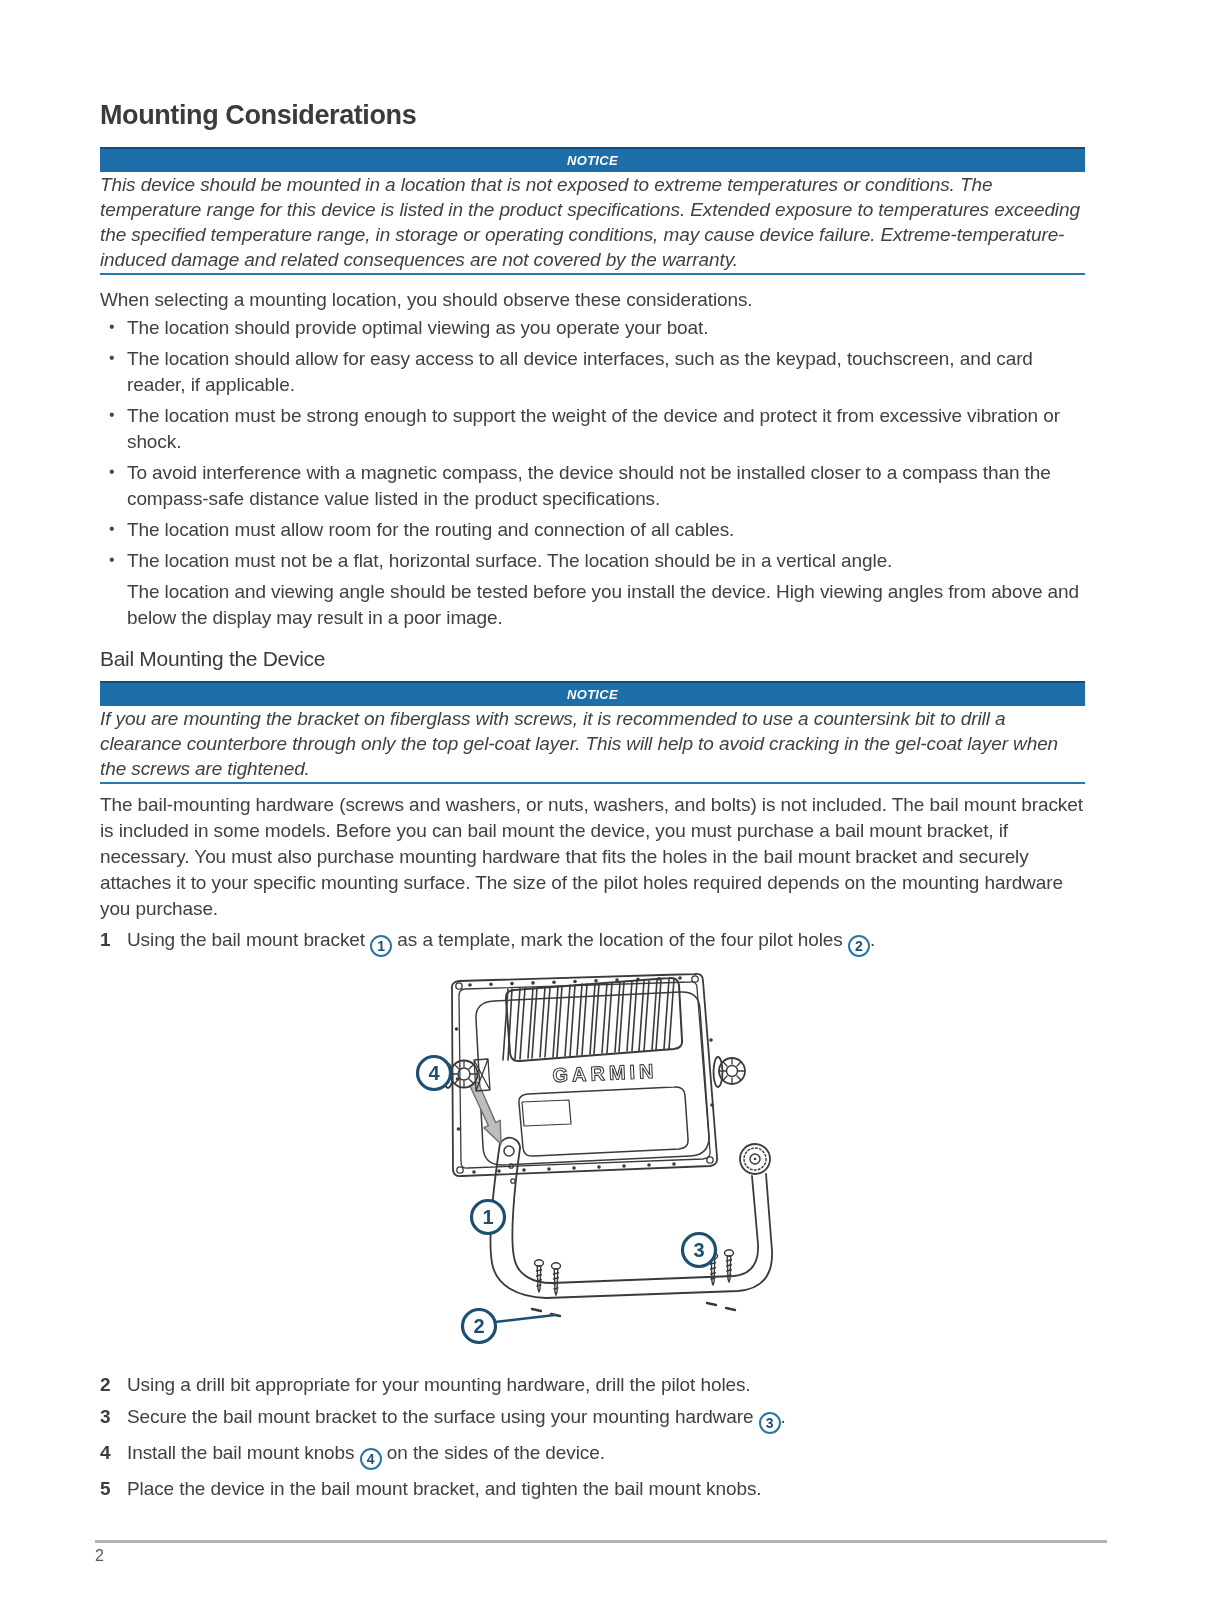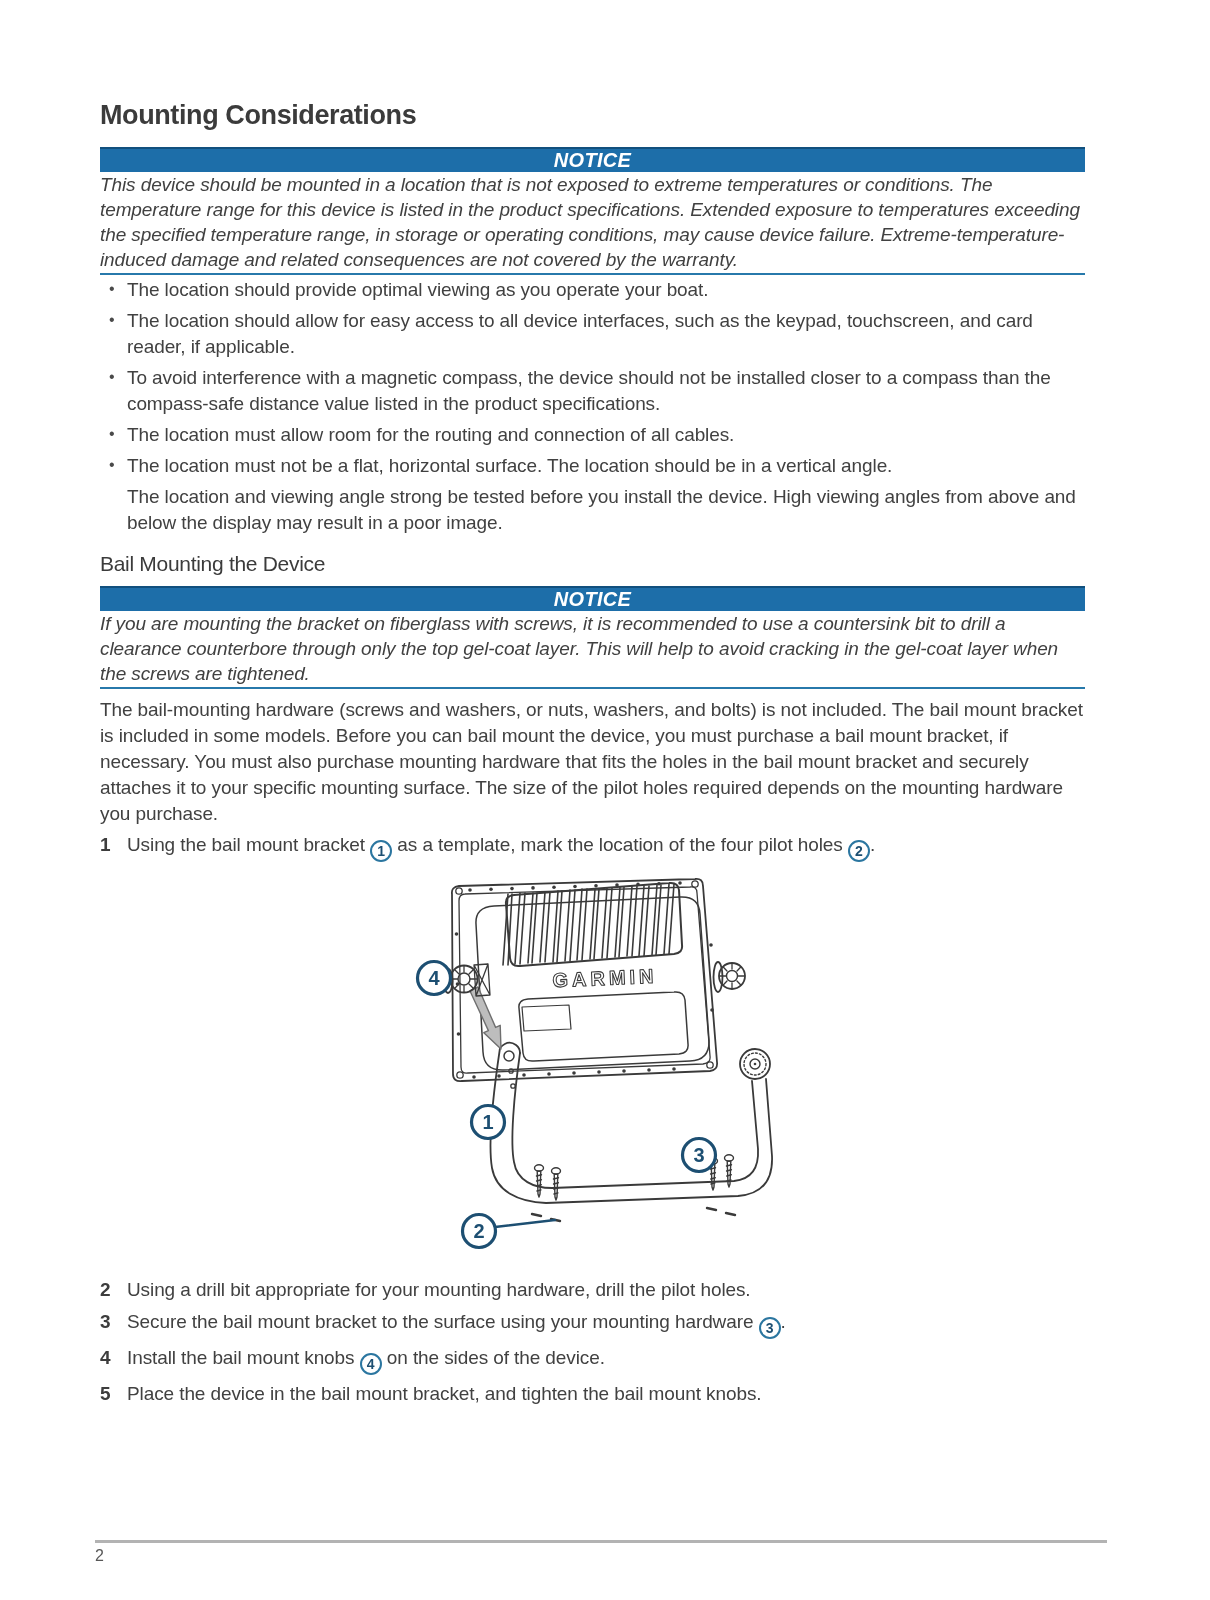--- a/index.html
+++ b/index.html
@@ -11,21 +11,21 @@
   }
   .content { position:absolute; left:100px; top:100px; width:985px; }
 
   h1.doc-h1 { font-size:27px; line-height:30px; font-weight:bold; color:#3b3b3b;
     letter-spacing:-0.4px; margin:0 0 17px 0; }
   h2.doc-h2 { font-size:21px; line-height:26px; font-weight:normal; color:#3b3b3b;
     letter-spacing:-0.3px; margin:15px 0 9px 0; }
 
   .notice-banner { background:#1d6ea9; border-top:2px solid #11507e;
     color:#ffffff; font-weight:bold; font-style:italic; text-align:center;
-    font-size:20px; line-height:23px; height:25px; letter-spacing:0.3px; }
+    font-size:13px; line-height:23px; height:25px; letter-spacing:0.3px; }
   .notice-body { line-height:25px; border-bottom:2px solid #2779ab; padding-bottom:1px;font-style:italic; }
 
   .intro { margin-top:12px; }
   ul.bullets { list-style:none; margin:2px 0 0 0; padding:0; }
   ul.bullets li { position:relative; padding-left:27px; margin-bottom:5px; }
   ul.bullets li::before { content:"\2022"; position:absolute; left:9px; top:-1px;
     color:#4a4a4a; font-size:16px; }
   .hang-note { padding-left:27px; margin-top:5px; }
 
   .para { margin-top:8px; }
@@ -55,29 +55,31 @@
 <body>
 
 <div class="page">
   <div class="content">
 
     <h1 class="doc-h1">Mounting Considerations</h1>
 
     <div class="notice-banner">NOTICE</div>
     <div class="notice-body">This device should be mounted in a location that is not exposed to extreme temperatures or conditions. The temperature range for this device is listed in the product specifications. Extended exposure to temperatures exceeding the specified temperature range, in storage or operating conditions, may cause device failure. Extreme-temperature-induced damage and related consequences are not covered by the warranty.</div>
 
+    <div class="intro">When selecting a mounting location, you should observe these considerations.</div>
 
     <ul class="bullets">
       <li>The location should provide optimal viewing as you operate your boat.</li>
       <li>The location should allow for easy access to all device interfaces, such as the keypad, touchscreen, and card reader, if applicable.</li>
+      <li>The location must be strong enough to support the weight of the device and protect it from excessive vibration or shock.</li>
       <li>To avoid interference with a magnetic compass, the device should not be installed closer to a compass than the compass-safe distance value listed in the product specifications.</li>
       <li>The location must allow room for the routing and connection of all cables.</li>
       <li>The location must not be a flat, horizontal surface. The location should be in a vertical angle.</li>
     </ul>
-    <div class="hang-note">The location and viewing angle strong be tested before you install the device. High viewing angles from above and below the display may result in a poor image.</div>
+    <div class="hang-note">The location and viewing angle should be tested before you install the device. High viewing angles from above and below the display may result in a poor image.</div>
 
     <h2 class="doc-h2">Bail Mounting the Device</h2>
 
     <div class="notice-banner">NOTICE</div>
     <div class="notice-body">If you are mounting the bracket on fiberglass with screws, it is recommended to use a countersink bit to drill a clearance counterbore through only the top gel-coat layer. This will help to avoid cracking in the gel-coat layer when the screws are tightened.</div>
 
     <div class="para">The bail-mounting hardware (screws and washers, or nuts, washers, and bolts) is not included. The bail mount bracket is included in some models. Before you can bail mount the device, you must purchase a bail mount bracket, if necessary. You must also purchase mounting hardware that fits the holes in the bail mount bracket and securely attaches it to your specific mounting surface. The size of the pilot holes required depends on the mounting hardware you purchase.</div>
 
     <div class="step">
       <span class="step-num">1</span>

